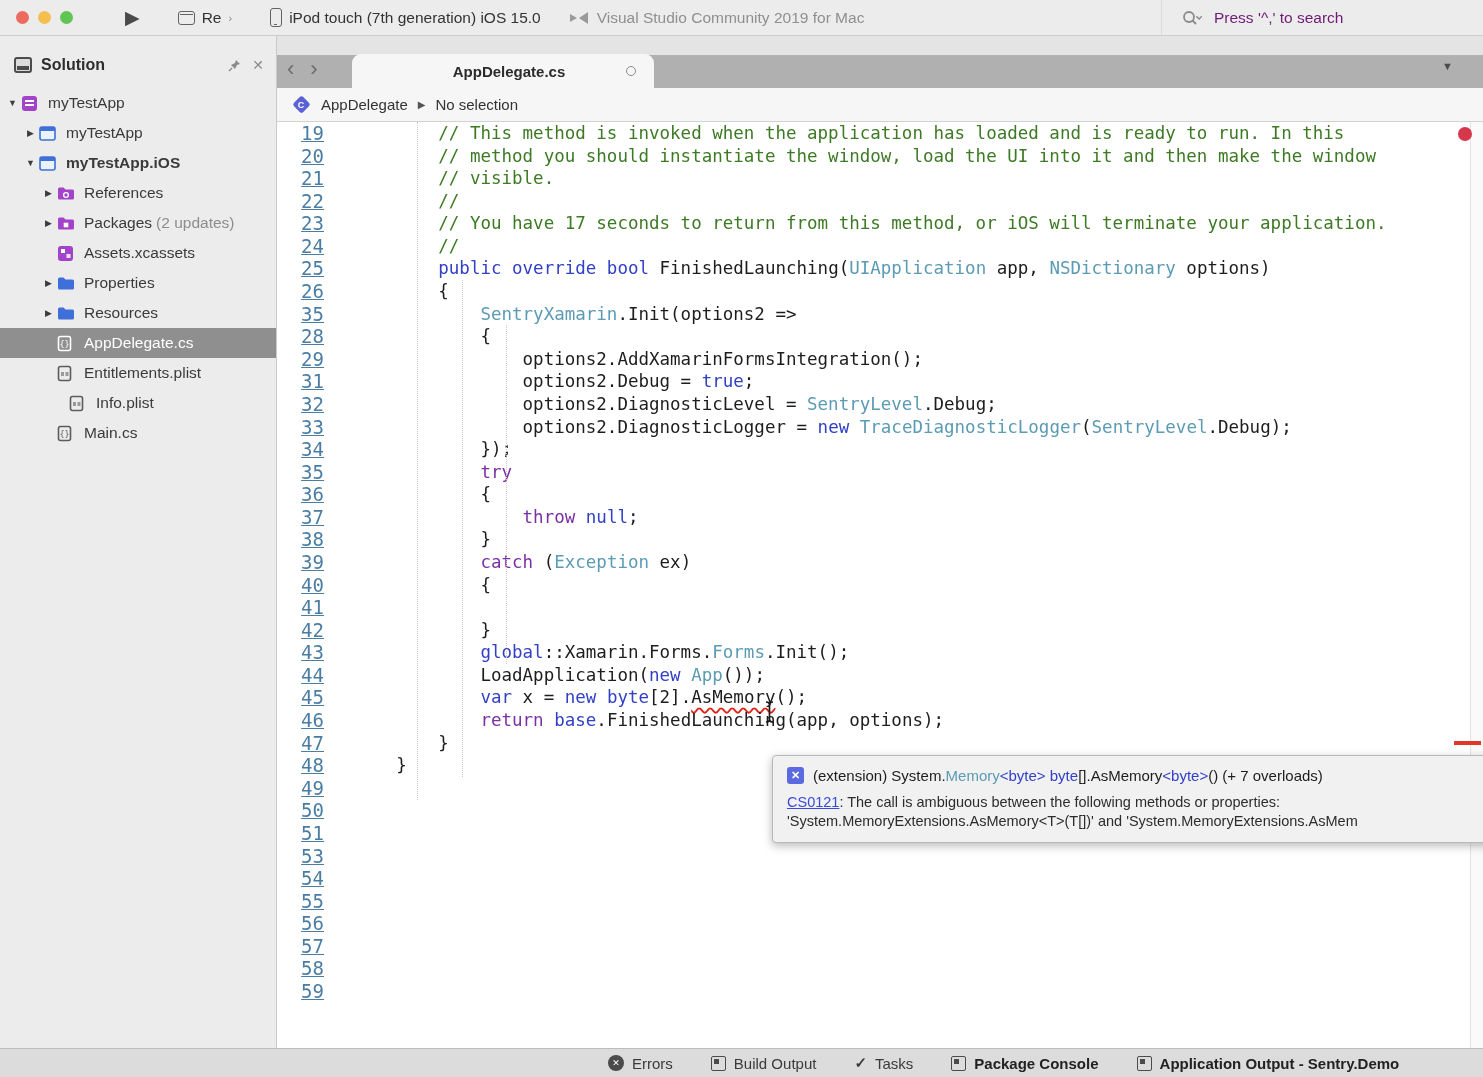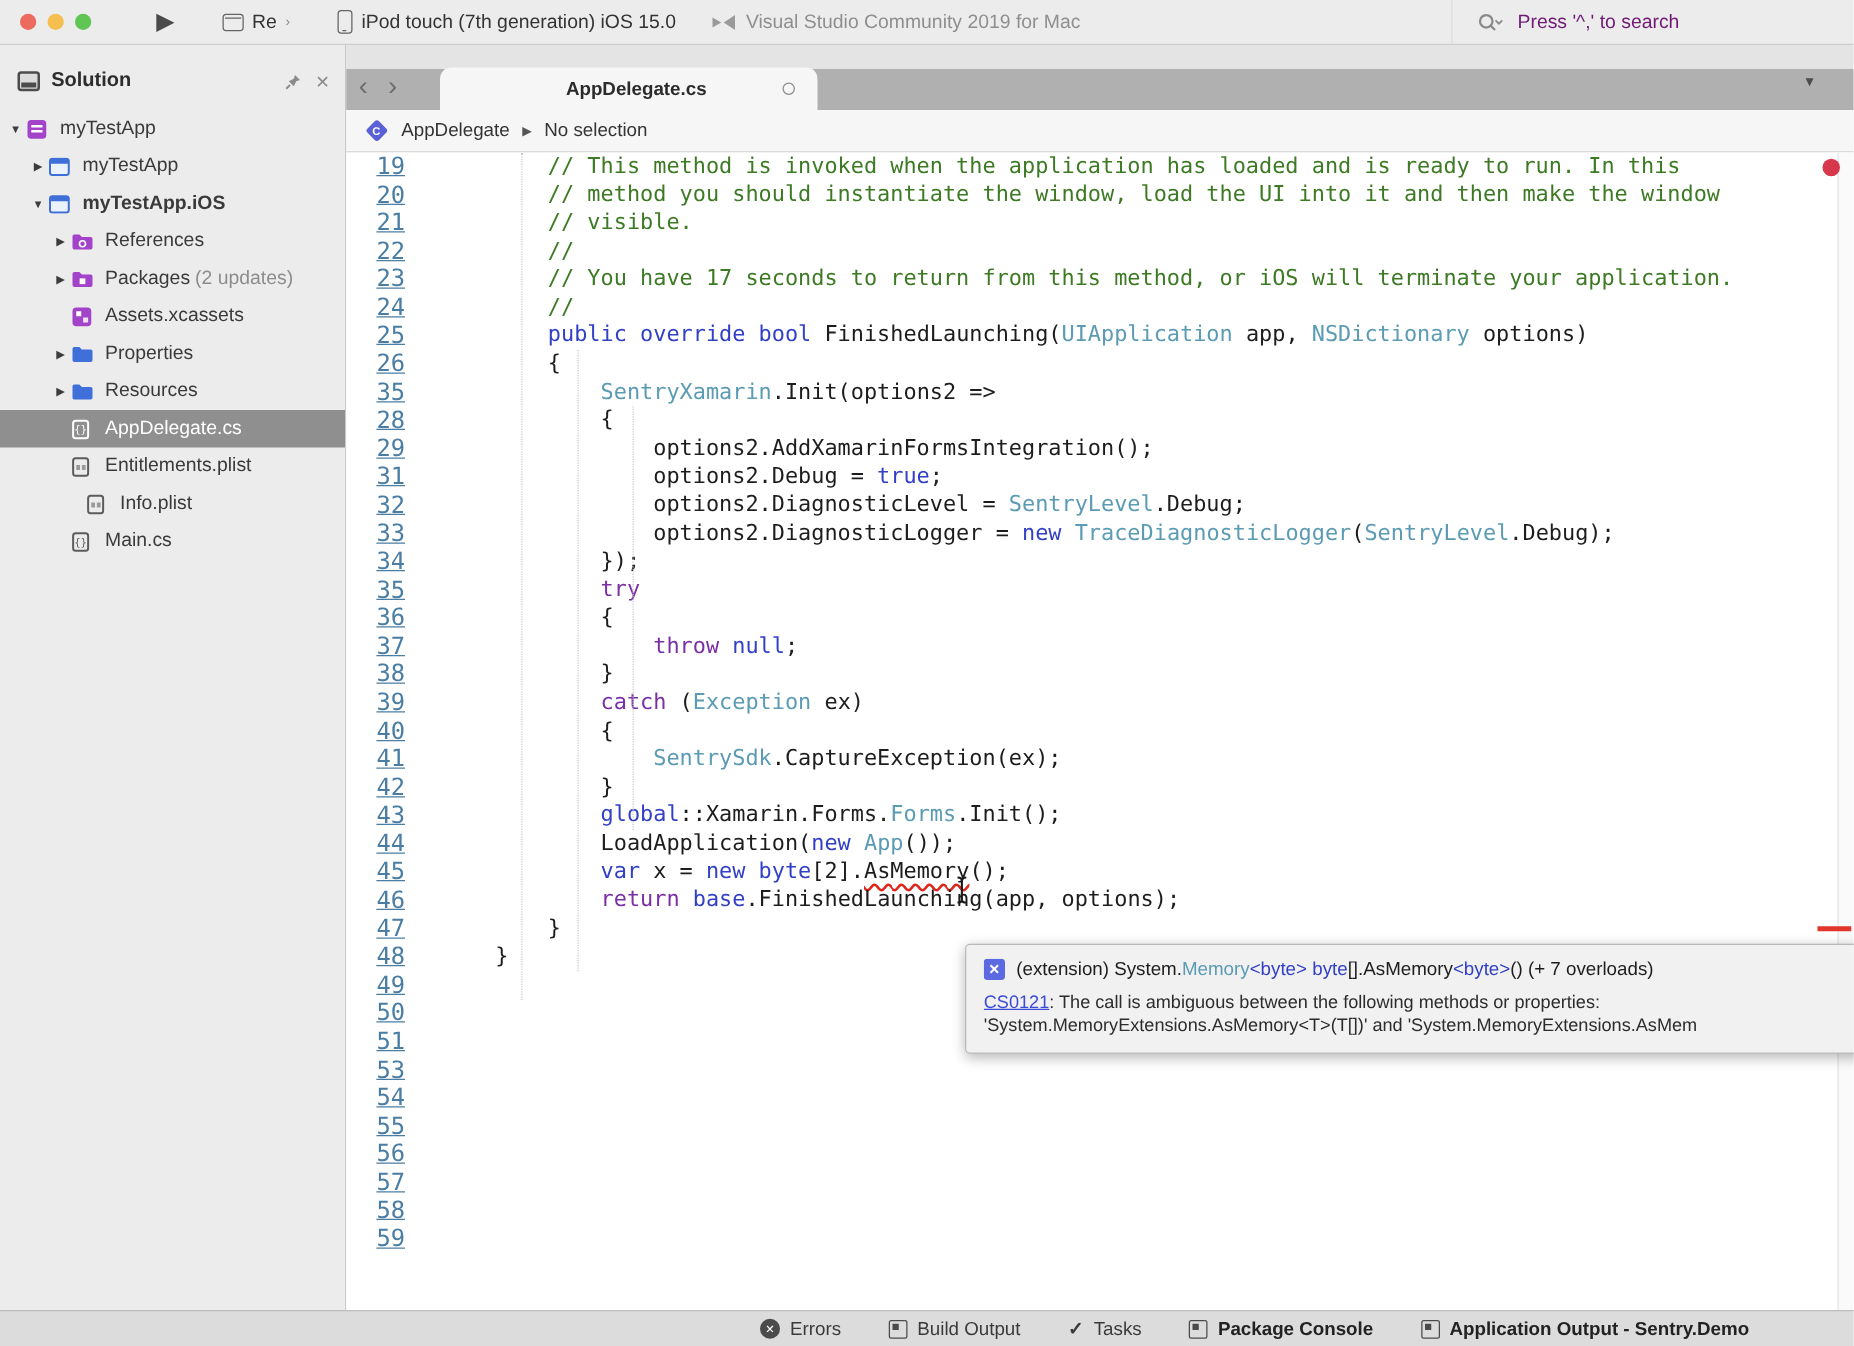--- a/index.html
+++ b/index.html
@@ -315,21 +315,21 @@
             <div class="cl"><span class="ln">31</span><span class="ct"><span class="s-p">                options2.Debug = </span><span class="s-k">true</span><span class="s-p">;</span></span></div>
             <div class="cl"><span class="ln">32</span><span class="ct"><span class="s-p">                options2.DiagnosticLevel = </span><span class="s-t">SentryLevel</span><span class="s-p">.Debug;</span></span></div>
             <div class="cl"><span class="ln">33</span><span class="ct"><span class="s-p">                options2.DiagnosticLogger = </span><span class="s-k">new</span><span class="s-p"> </span><span class="s-t">TraceDiagnosticLogger</span><span class="s-p">(</span><span class="s-t">SentryLevel</span><span class="s-p">.Debug);</span></span></div>
             <div class="cl"><span class="ln">34</span><span class="ct"><span class="s-p">            });</span></span></div>
             <div class="cl"><span class="ln">35</span><span class="ct"><span class="s-f">            try</span></span></div>
             <div class="cl"><span class="ln">36</span><span class="ct"><span class="s-p">            {</span></span></div>
             <div class="cl"><span class="ln">37</span><span class="ct"><span class="s-f">                throw</span><span class="s-p"> </span><span class="s-k">null</span><span class="s-p">;</span></span></div>
             <div class="cl"><span class="ln">38</span><span class="ct"><span class="s-p">            }</span></span></div>
             <div class="cl"><span class="ln">39</span><span class="ct"><span class="s-f">            catch</span><span class="s-p"> (</span><span class="s-t">Exception</span><span class="s-p"> ex)</span></span></div>
             <div class="cl"><span class="ln">40</span><span class="ct"><span class="s-p">            {</span></span></div>
-            <div class="cl"><span class="ln">41</span><span class="ct"><span class="s-p">                </span><span class="s-t">SentrySdk</span><span class="s-p">.CaptureException(ex);</span></span></div>
+            <div class="cl"><span class="ln">41</span></div>
             <div class="cl"><span class="ln">42</span><span class="ct"><span class="s-p">            }</span></span></div>
             <div class="cl"><span class="ln">43</span><span class="ct"><span class="s-k">            global</span><span class="s-p">::Xamarin.Forms.</span><span class="s-t">Forms</span><span class="s-p">.Init();</span></span></div>
             <div class="cl"><span class="ln">44</span><span class="ct"><span class="s-p">            LoadApplication(</span><span class="s-k">new</span><span class="s-p"> </span><span class="s-t">App</span><span class="s-p">());</span></span></div>
             <div class="cl"><span class="ln">45</span><span class="ct"><span class="s-k">            var</span><span class="s-p"> x = </span><span class="s-k">new</span><span class="s-p"> </span><span class="s-k">byte</span><span class="s-p">[2].</span><span class="s-e">AsMemory</span><span class="s-p">();</span></span></div>
             <div class="cl"><span class="ln">46</span><span class="ct"><span class="s-f">            return</span><span class="s-p"> </span><span class="s-k">base</span><span class="s-p">.FinishedLaunching(app, options);</span></span></div>
             <div class="cl"><span class="ln">47</span><span class="ct"><span class="s-p">        }</span></span></div>
             <div class="cl"><span class="ln">48</span><span class="ct"><span class="s-p">    }</span></span></div>
             <div class="cl"><span class="ln">49</span><span class="ct"></span></div>
             <div class="cl"><span class="ln">50</span><span class="ct"></span></div>
             <div class="cl"><span class="ln">51</span><span class="ct"></span></div>

